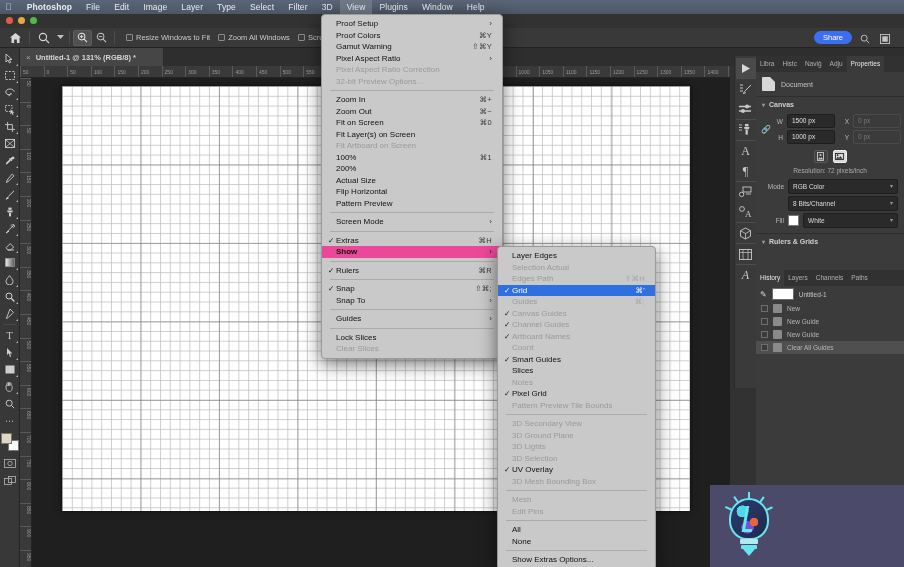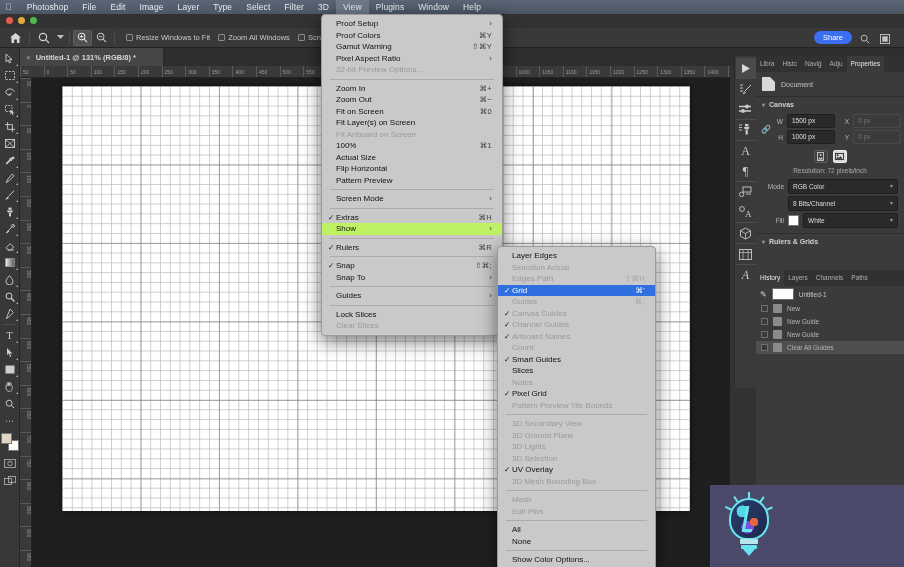--- a/index.html
+++ b/index.html
@@ -13,21 +13,21 @@
 
   
   .macbar {
     position: absolute; top:0; left:0; width:904px; height:14px;
     background: linear-gradient(180deg,#5a6676 0%,#4c5766 100%);
     display:flex; align-items:center; padding-left:5px; gap:0;
     font-size:8.5px; color:#e8ecf2; z-index:60;
   }
   .applelogo { font-size:9px; margin-right:8px; color:#dfe4ea; line-height:1; }
   .macitem { padding:0 7px; line-height:14px; white-space:nowrap; letter-spacing:.1px; }
-  .macitem.bold { font-weight:normal; }
+  .macitem.bold { font-weight:bold; }
   .macitem.active { background:#6f7a88; }
 
   
   .winchrome {
     position:absolute; top:14px; left:0; width:904px; height:14px;
     background:#323232; z-index:10;
   }
   .lights { position:absolute; left:6px; top:3px; display:flex; gap:5px; }
   .light { width:7px; height:7px; border-radius:50%; }
   .l-red{background:#e35b4b} .l-yel{background:#e3ab3d} .l-grn{background:#4fb94f}
@@ -165,21 +165,21 @@
     border-radius:4px; box-shadow:0 5px 18px rgba(0,0,0,.55);
     font-size:8px; color:#101010; padding:3px 0; z-index:100;
   }
   .mi { display:flex; align-items:center; height:11.5px; padding:0 10px 0 6px; white-space:nowrap; position:relative;}
   .mi .tick { width:8px; font-size:7.5px; color:#101010; flex:0 0 8px; }
   .mi .lbl { flex:1; }
   .mi .key { color:#3a3a3a; font-size:7.5px; margin-left:14px; letter-spacing:.3px; }
   .mi .arrow { font-size:8px; color:#3a3a3a; margin-left:14px; }
   .mi.dis { color:#9a9a9a; }
   .mi.dis .key, .mi.dis .arrow { color:#a5a5a5; }
-  .mi.hl { background:#bef264; }
+  .mi.hl { background:#ec4899;font-weight:bold; }
   .mi.blue { background:#2f6fe0; color:#fff; }
   .mi.blue .key, .mi.blue .tick { color:#fff; }
   .msep { height:1px; background:#ababab; margin:3px 8px; }
 
   #viewmenu { left:321px; top:14px; width:182px; }
   #showsub  { left:497px; top:246px; width:159px; }
 
   
   .wm {
     position:absolute; right:0; bottom:0; width:194px; height:82px;
@@ -727,20 +727,24 @@
         <span class="lbl">Gamut Warning</span>
         <span class="key">⇧⌘Y</span>
       </div>
       <div class="mi">
         <span class="tick"></span>
         <span class="lbl">Pixel Aspect Ratio</span>
         <span class="arrow">›</span>
       </div>
       <div class="mi dis">
         <span class="tick"></span>
+        <span class="lbl">Pixel Aspect Ratio Correction</span>
+      </div>
+      <div class="mi dis">
+        <span class="tick"></span>
         <span class="lbl">32-bit Preview Options...</span>
       </div>
       <div class="msep"></div>
       <div class="mi">
         <span class="tick"></span>
         <span class="lbl">Zoom In</span>
         <span class="key">⌘+</span>
       </div>
       <div class="mi">
         <span class="tick"></span>
@@ -757,20 +761,24 @@
         <span class="lbl">Fit Layer(s) on Screen</span>
       </div>
       <div class="mi dis">
         <span class="tick"></span>
         <span class="lbl">Fit Artboard on Screen</span>
       </div>
       <div class="mi">
         <span class="tick"></span>
         <span class="lbl">100%</span>
         <span class="key">⌘1</span>
+      </div>
+      <div class="mi">
+        <span class="tick"></span>
+        <span class="lbl">200%</span>
       </div>
       <div class="mi">
         <span class="tick"></span>
         <span class="lbl">Actual Size</span>
       </div>
       <div class="mi">
         <span class="tick"></span>
         <span class="lbl">Flip Horizontal</span>
       </div>
       <div class="mi">
@@ -927,21 +935,21 @@
         <span class="tick"></span>
         <span class="lbl">All</span>
       </div>
       <div class="mi">
         <span class="tick"></span>
         <span class="lbl">None</span>
       </div>
       <div class="msep"></div>
       <div class="mi">
         <span class="tick"></span>
-        <span class="lbl">Show Color Options...</span>
+        <span class="lbl">Show Extras Options...</span>
       </div>
     </div>
 
   <div class="wm">
     <div class="bulb">
       <span class="bulb-ray" style="transform:rotate(0deg)"></span>
       <span class="bulb-ray" style="transform:rotate(-35deg)"></span>
       <span class="bulb-ray" style="transform:rotate(35deg)"></span>
       <span class="bulb-ray" style="transform:rotate(-65deg)"></span>
       <span class="bulb-ray" style="transform:rotate(65deg)"></span>

